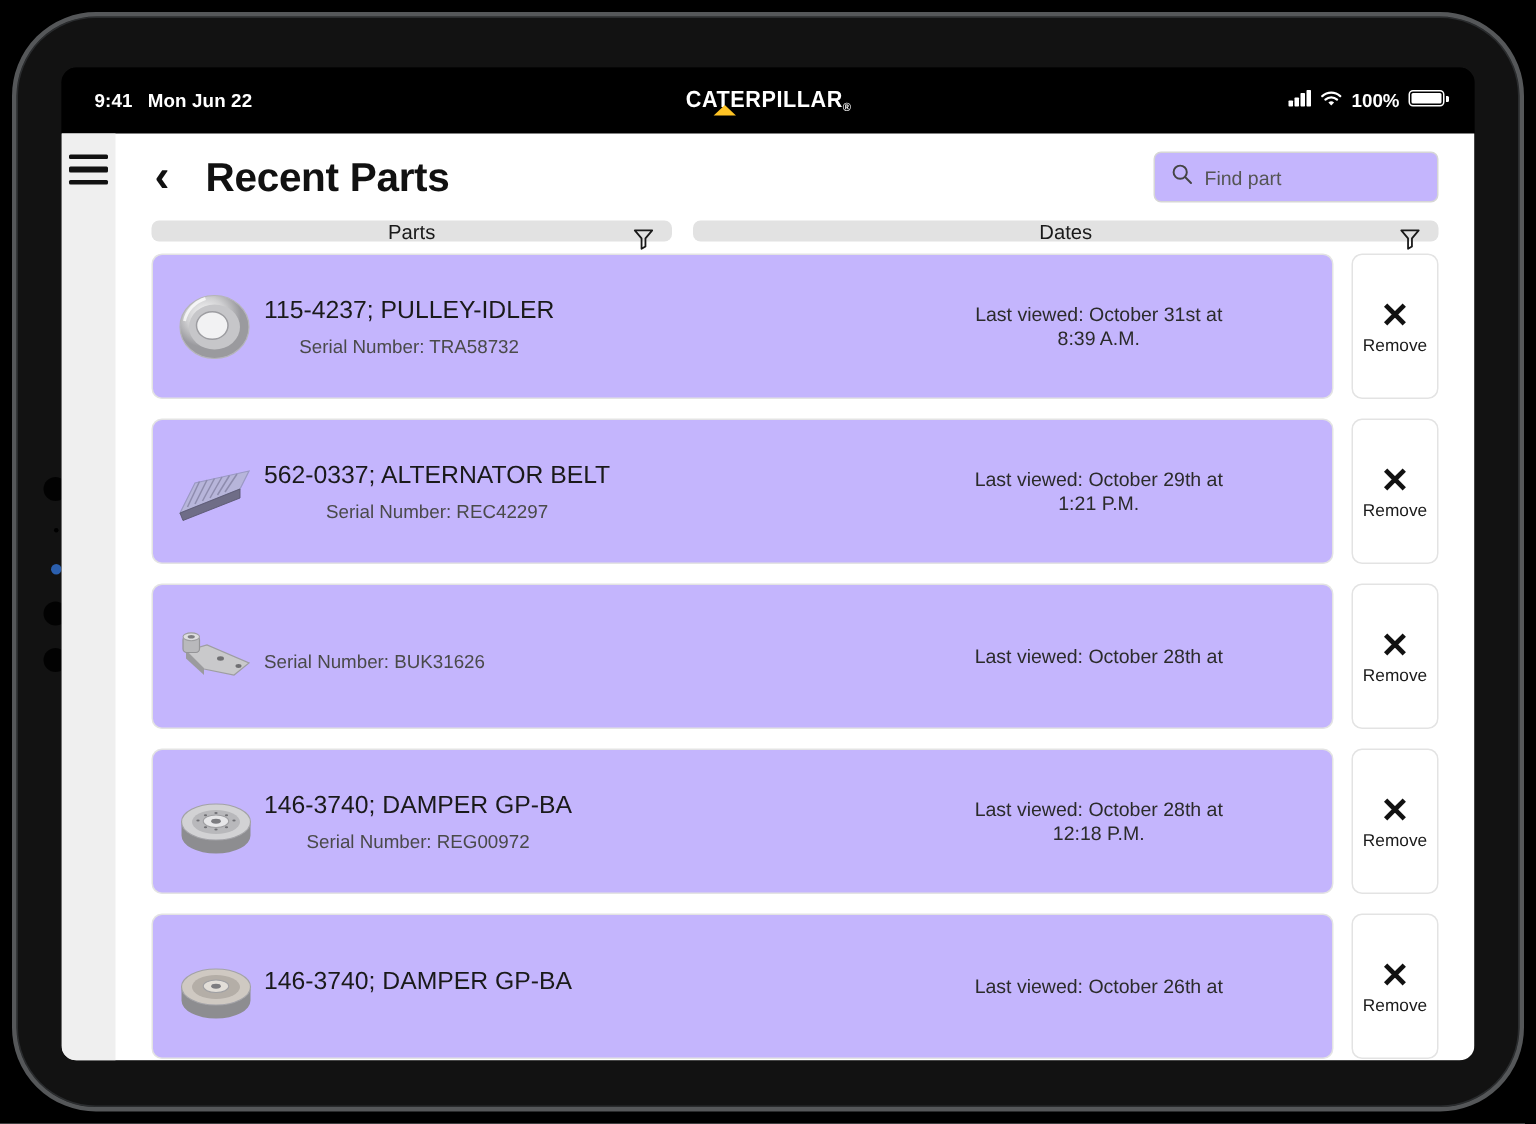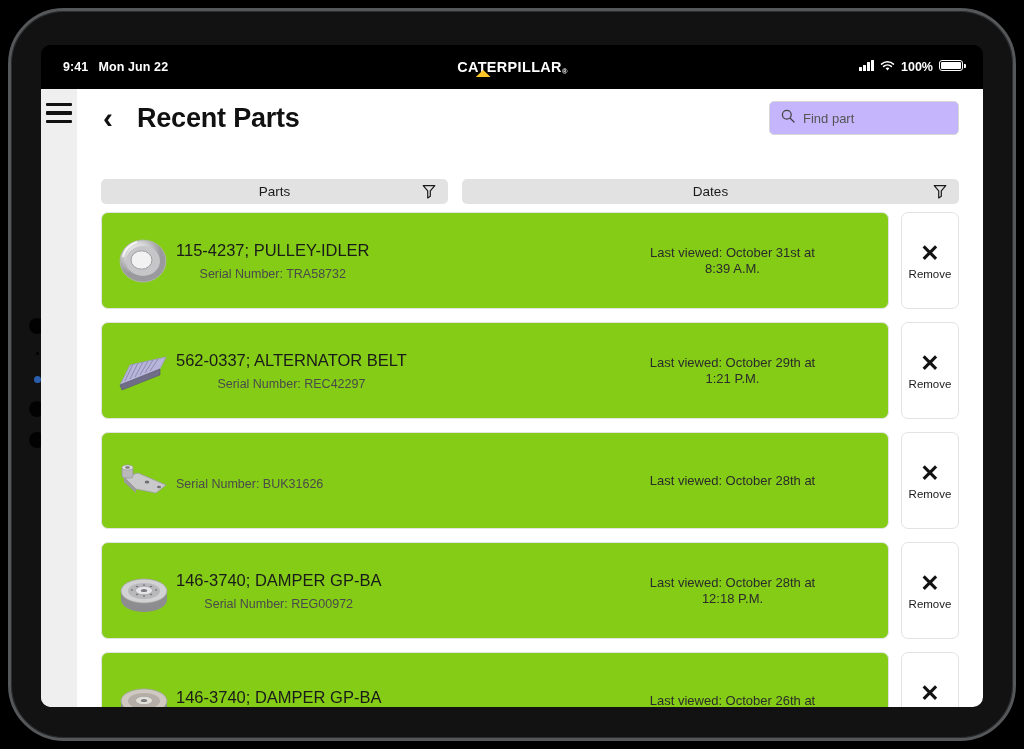--- a/index.html
+++ b/index.html
@@ -168,24 +168,24 @@
     font-size: 13px; color: #333; background: transparent;
   }
   #search-input::placeholder { color: #555; }
 
   
   #filters {
     display: flex; gap: 14px;
     padding: 2px 24px 0 24px;
   }
   .pill {
-    height: 25px;
+    height: 14px;
     background: #e2e2e2; border-radius: 5px;
-    display: flex; align-items: center;
-    position: relative; cursor: pointer; margin-top: 32px;
+    display: flex; align-items: flex-start;
+    position: relative; cursor: pointer;
   }
   .pill.parts { flex: 0 0 347px; }
   .pill.dates { flex: 1 1 auto; }
   .pill-label {
     flex: 1 1 auto; text-align: center;
     font-size: 13.5px; color: #1a1a1a;
   }
   .pill-filter { position: absolute; right: 12px; top: 5px; }
 
   
@@ -194,21 +194,21 @@
     padding: 8px 24px 0 24px;
     overflow: hidden;
   }
   .row {
     display: flex; align-items: stretch; gap: 12px;
     margin-bottom: 13px;
   }
   .row-card {
     flex: 1 1 auto;
     border: 1px solid #e3e3e3; border-radius: 7px;
-    background: #84cc16;
+    background: #c4b5fd;
     height: 97px;
     display: flex; align-items: center;
   }
   .part-cell {
     flex: 0 0 475px;
     display: flex; align-items: center; gap: 4px;
     padding-left: 14px;
   }
   .thumb {
     flex: 0 0 56px; height: 56px;

